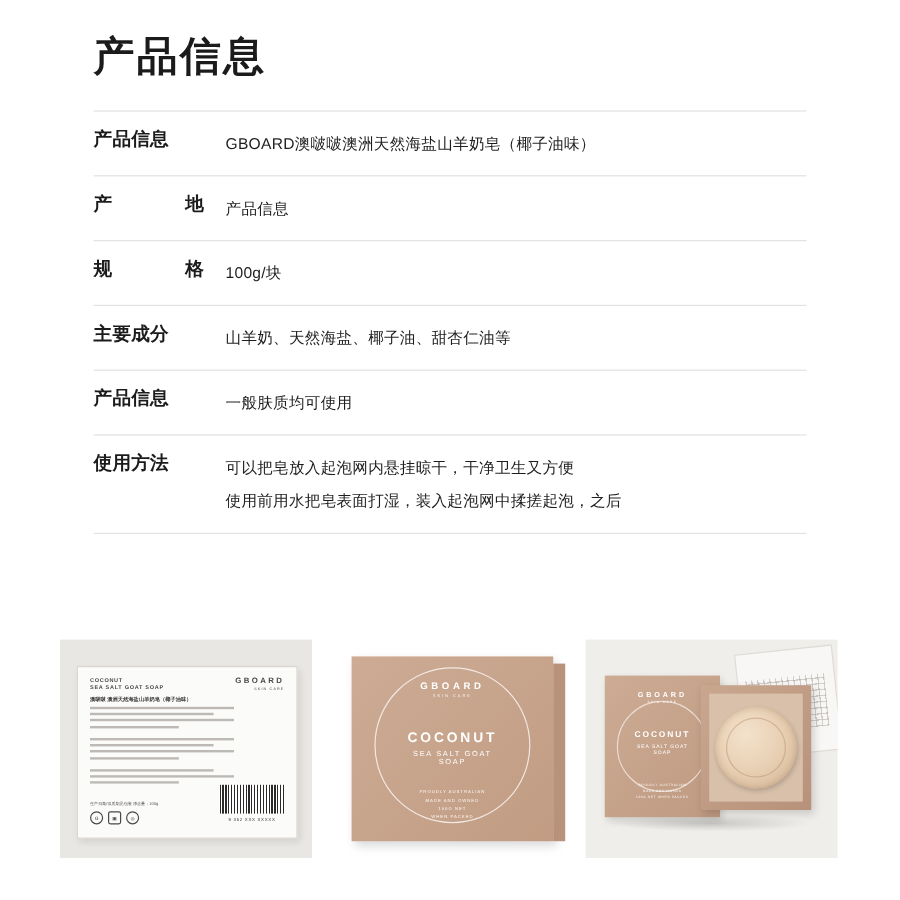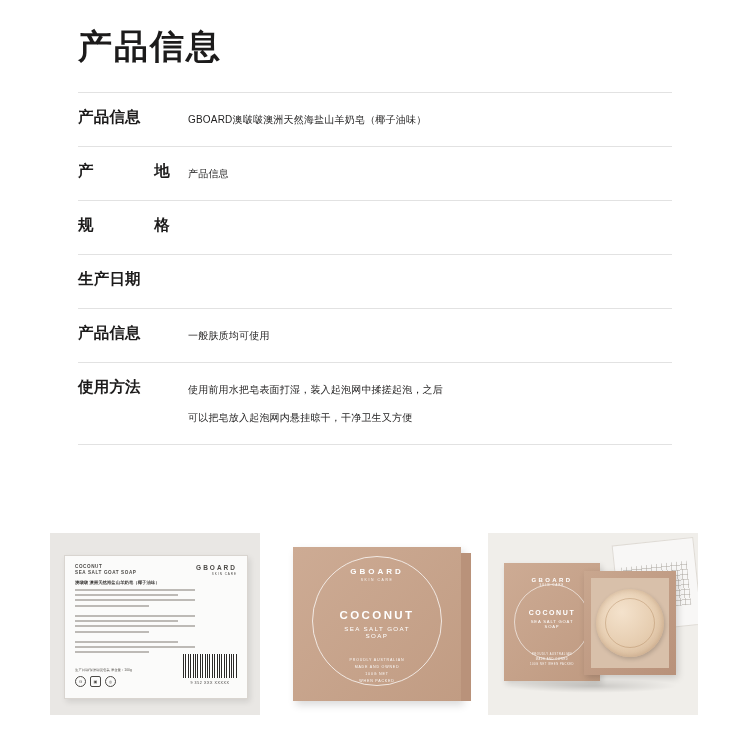--- a/index.html
+++ b/index.html
@@ -57,21 +57,21 @@
   }
   .label.spread {
     display: flex;
     justify-content: space-between;
     width: 92px;
     flex: 0 0 92px;
     padding-right: 18px;
   }
   .value {
     flex: 1 1 auto;
-    font-size: 10px;
+    font-size: 13px;
     color: #1f1e1e;
     line-height: 28px;
     letter-spacing: 0.2px;
   }
   .value .line2 {
     display: block;
   }
 
   
   .photos {
@@ -424,36 +424,38 @@
         <span>地</span>
       </div>
       <div class="value">产品信息</div>
     </div>
 
     <div class="row">
       <div class="label spread">
         <span>规</span>
         <span>格</span>
       </div>
+      <div class="value">100g/块</div>
     </div>
 
     <div class="row">
-      <div class="label">生产日期</div>
+      <div class="label">主要成分</div>
+      <div class="value">山羊奶、天然海盐、椰子油、甜杏仁油等</div>
     </div>
 
     <div class="row">
       <div class="label">产品信息</div>
       <div class="value">一般肤质均可使用</div>
     </div>
 
     <div class="row tall">
       <div class="label">使用方法</div>
       <div class="value">
+        <span class="line2">可以把皂放入起泡网内悬挂晾干，干净卫生又方便</span>
         <span class="line2">使用前用水把皂表面打湿，装入起泡网中揉搓起泡，之后</span>
-        <span class="line2">可以把皂放入起泡网内悬挂晾干，干净卫生又方便</span>
       </div>
     </div>
 
   </div>
 
   <div class="photos">
 
     <div class="photo p1">
       <div class="box">
         <div class="brandrow">

